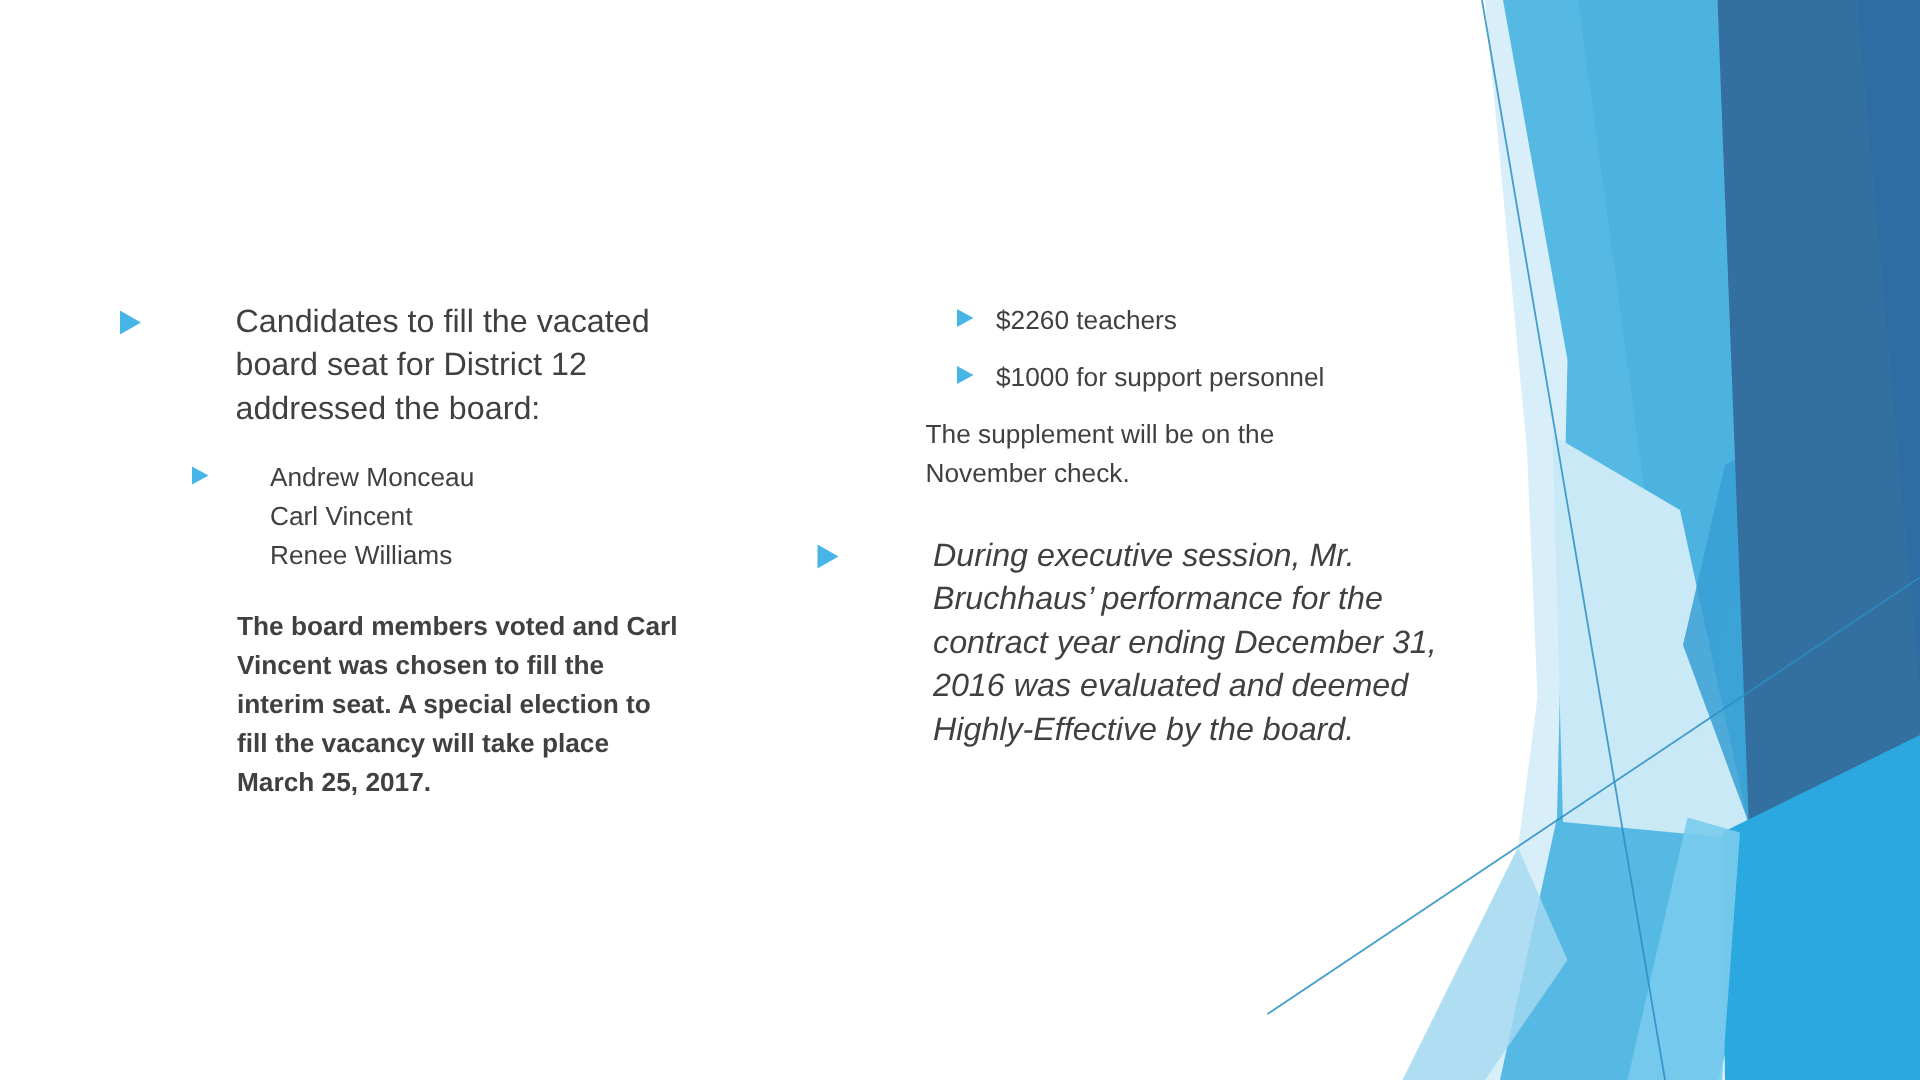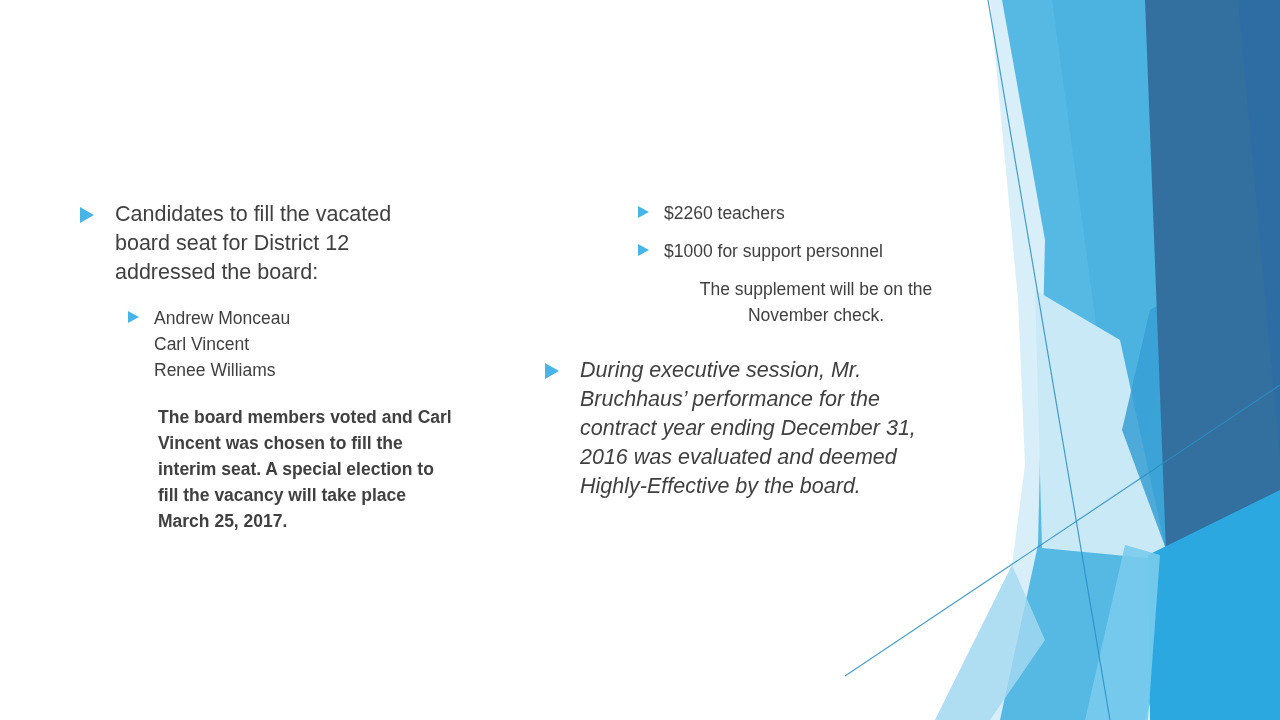--- a/index.html
+++ b/index.html
@@ -28,21 +28,21 @@
   }
 
   
   .col { position: absolute; top: 200px; }
   .col-left  { left: 80px;  width: 450px; }
   .col-right { left: 545px; width: 470px; }
 
   .preline { white-space: pre-line; }
 
   
-  .b1 { display: flex; align-items: flex-start; margin-bottom: 18px; }
+  .b1 { display: flex; align-items: flex-start; margin-bottom: 18px; gap: 42px; }
   .b1 .tri {
     flex: 0 0 auto;
     width: 0; height: 0;
     border-left: 14px solid #48B5E8;
     border-top: 8px solid transparent;
     border-bottom: 8px solid transparent;
     margin-top: 7px;
     margin-right: 21px;
   }
   .b1 .txt { font-size: 21.5px; line-height: 29px; }
@@ -57,24 +57,24 @@
     border-bottom: 6.5px solid transparent;
     margin-top: 6px;
     margin-right: 15px;
   }
   .b2 .txt { font-size: 17.5px; line-height: 26px; }
 
   
   .p2 { font-size: 17.5px; line-height: 26px; margin-bottom: 16px; }
 
   
-  .col-left  .indent-b2 { margin-left: 48px; margin-bottom: 21px; }
+  .col-left  .indent-b2 { margin-left: 48px; margin-bottom: 21px; gap: 26px; }
   .col-left  .indent-p2 { margin-left: 78px; font-weight: bold; }
   .col-right .indent-b2 { margin-left: 93px; margin-bottom: 12px; }
-  .col-right .indent-p2 { margin-left: 72px; margin-bottom: 18px; text-align: center; }
+  .col-right .indent-p2 { margin-left: 72px; margin-bottom: 18px; }
   .col-right .gap-top   { margin-top: 28px; font-style: italic; }
 </style>
 </head>
 <body>
 
 <div class="slide">
 
   <svg class="facet-svg" viewBox="0 0 1280 720" aria-hidden="true">
     <polygon points="990,0 1280,0 1280,720 935,720 1012,565 1025,465 1018,300" fill="#D8EFFA"></polygon>
     <polygon points="1002,0 1150,0 1230,430 1145,720 1000,720 1038,545 1045,240" fill="#55B9E4"></polygon>

